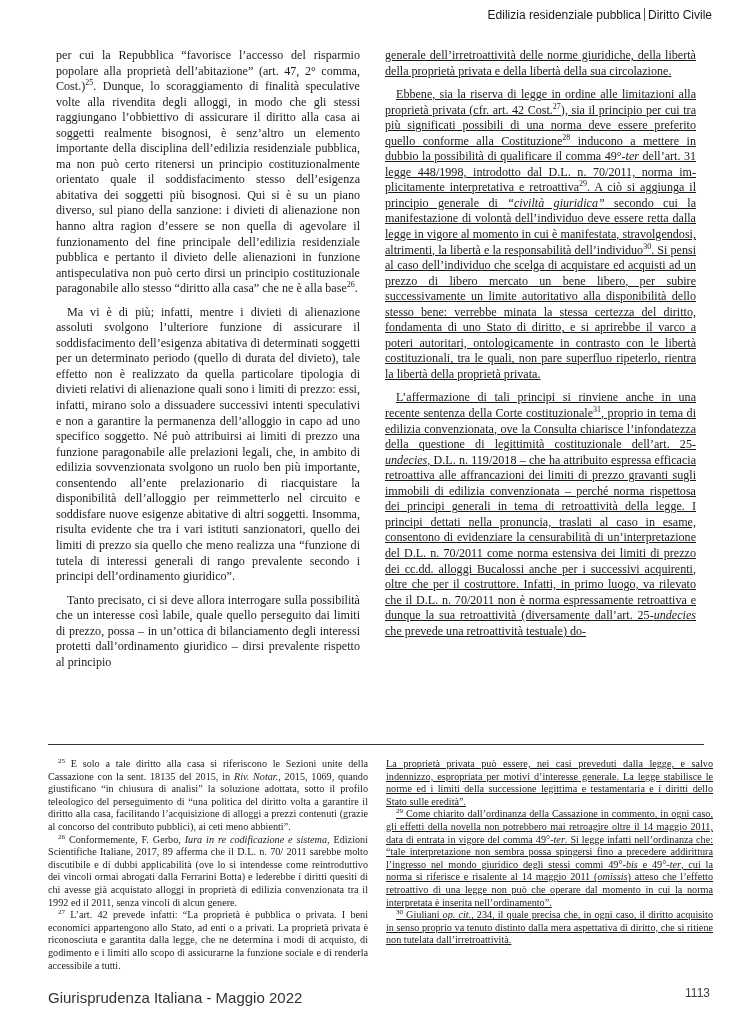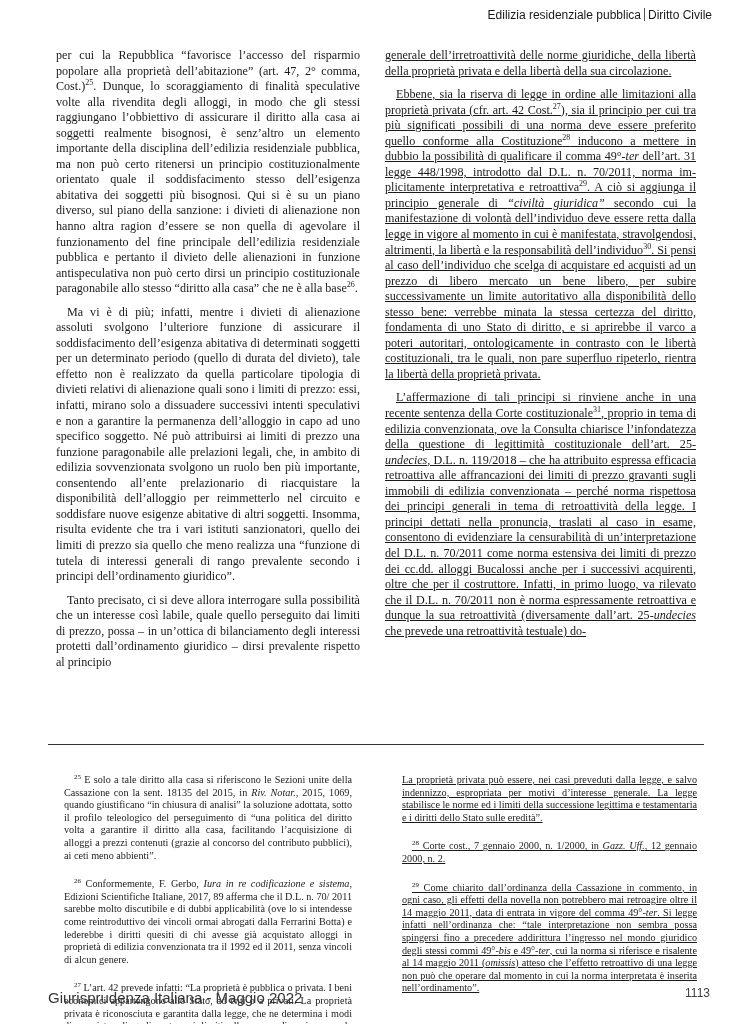--- a/index.html
+++ b/index.html
@@ -10,21 +10,21 @@
   .col { position: absolute; top: 40px; font-family: "Liberation Serif", serif; font-size: 12.1px; line-height: 15.55px; text-align: justify; hyphens: manual; }
   .col-left { left: 48px; width: 320px; }
   .col-right { left: 377px; width: 327px; text-decoration: underline; }
   .col p { margin: 8px; text-indent: 11px; }
   .col p.noindent { text-indent: 0; }
   sup { font-size: 8px; line-height: 0; vertical-align: 5px; }
   .rule { position: absolute; top: 744px; left: 48px; width: 656px; height: 1px; background: #333; }
   .fn { position: absolute; top: 758px; font-family: "Liberation Serif", serif; font-size: 10.2px; line-height: 12.6px; text-align: justify; }
   .fn-left { left: 48px; width: 320px; }
   .fn-right { left: 386px; width: 327px; text-decoration: underline; }
-  .fn p { margin: 16px; text-indent: 10px; }
+  .fn p { margin: 0; text-indent: 10px; }
   .fn p.noindent { text-indent: 0; }
   .fn sup { font-size: 7px; vertical-align: 4px; }
   .footer-left { position: absolute; top: 989px; left: 48px; font-family: "Liberation Sans", sans-serif; font-size: 15px; color: #333; }
   .footer-right { position: absolute; top: 986px; right: 32px; font-family: "Liberation Sans", sans-serif; font-size: 12px; color: #404040; }
   i { font-style: italic; }
 </style>
 </head>
 <body>
 
 <div class="header">
@@ -44,18 +44,18 @@
 
 <div class="rule"></div>
 
 <div class="fn fn-left">
     <p><sup>25</sup><span> E solo a tale diritto alla casa si riferiscono le Sezioni unite della Cassazione con la sent. 18135 del 2015, in </span><i>Riv. Notar.</i><span>, 2015, 1069, quando giustificano “in chiusura di analisi” la soluzione adottata, sotto il profilo teleologico del perseguimento di “una politica del diritto volta a garantire il diritto alla casa, facilitando l’acquisizione di alloggi a prezzi contenuti (grazie al concorso del contributo pubblici), ai ceti meno abbienti”.</span></p>
     <p><sup>26</sup><span> Conformemente, F. Gerbo, </span><i>Iura in re codificazione e sistema</i><span>, Edizioni Scientifiche Italiane, 2017, 89 afferma che il D.L. n. 70/ 2011 sarebbe molto discutibile e di dubbi applicabilità (ove lo si intendesse come reintroduttivo dei vincoli ormai abrogati dalla Ferrarini Botta) e lederebbe i diritti quesiti di chi avesse già ac­quistato alloggi in proprietà di edilizia convenzionata tra il 1992 ed il 2011, senza vincoli di alcun genere.</span></p>
     <p><sup>27</sup><span> L’art. 42 prevede infatti: “La proprietà è pubblica o privata. I beni economici appartengono allo Stato, ad enti o a privati. La proprietà privata è riconosciuta e garantita dalla legge, che ne determina i modi di acquisto, di godimento e i limiti allo scopo di assicurarne la funzione sociale e di renderla accessibile a tutti.</span></p>
   </div>
 <div class="fn fn-right">
     <p class="noindent"><span>La proprietà privata può essere, nei casi preveduti dalla legge, e salvo indennizzo, espropriata per motivi d’interesse generale. La legge stabilisce le norme ed i limiti della successione legittima e testamentaria e i diritti dello Stato sulle eredità”.</span></p>
-    <p><sup>28</sup><span> Corte cost., 7 gennaio 2000, n. 1/2000, in </span><i>Gazz. Uff.</i><span>, 12 gennaio 2000, n. 2.</span></p>
     <p><sup>29</sup><span> Come chiarito dall’ordinanza della Cassazione in commento, in ogni caso, gli effetti della novella non potrebbero mai retroagire oltre il 14 maggio 2011, data di entrata in vigore del comma 49°-</span><i>ter</i><span>. Si legge infatti nell’ordinanza che: “tale interpretazione non sembra possa spingersi fino a precedere addirittura l’ingresso nel mondo giuridico degli stessi commi 49°-</span><i>bis</i><span> e 49°-</span><i>ter</i><span>, cui la norma si riferisce e risalente al 14 maggio 2011 (</span><i>omissis</i><span>) atteso che l’ef­fetto retroattivo di una legge non può che operare dal momento in cui la norma interpretata è inserita nell’ordinamento”.</span></p>
+    <p><sup>30</sup><span> Giuliani </span><i>op. cit.</i><span>, 234, il quale precisa che, in ogni caso, il diritto acquisito in senso proprio va tenuto distinto dalla mera aspettativa di diritto, che si ritiene non tutelata dall’irretroattività.</span></p>
   </div>
 
 <div class="footer-left">Giurisprudenza Italiana - Maggio 2022</div>
 <div class="footer-right">1113</div>
 
 </body></html>

